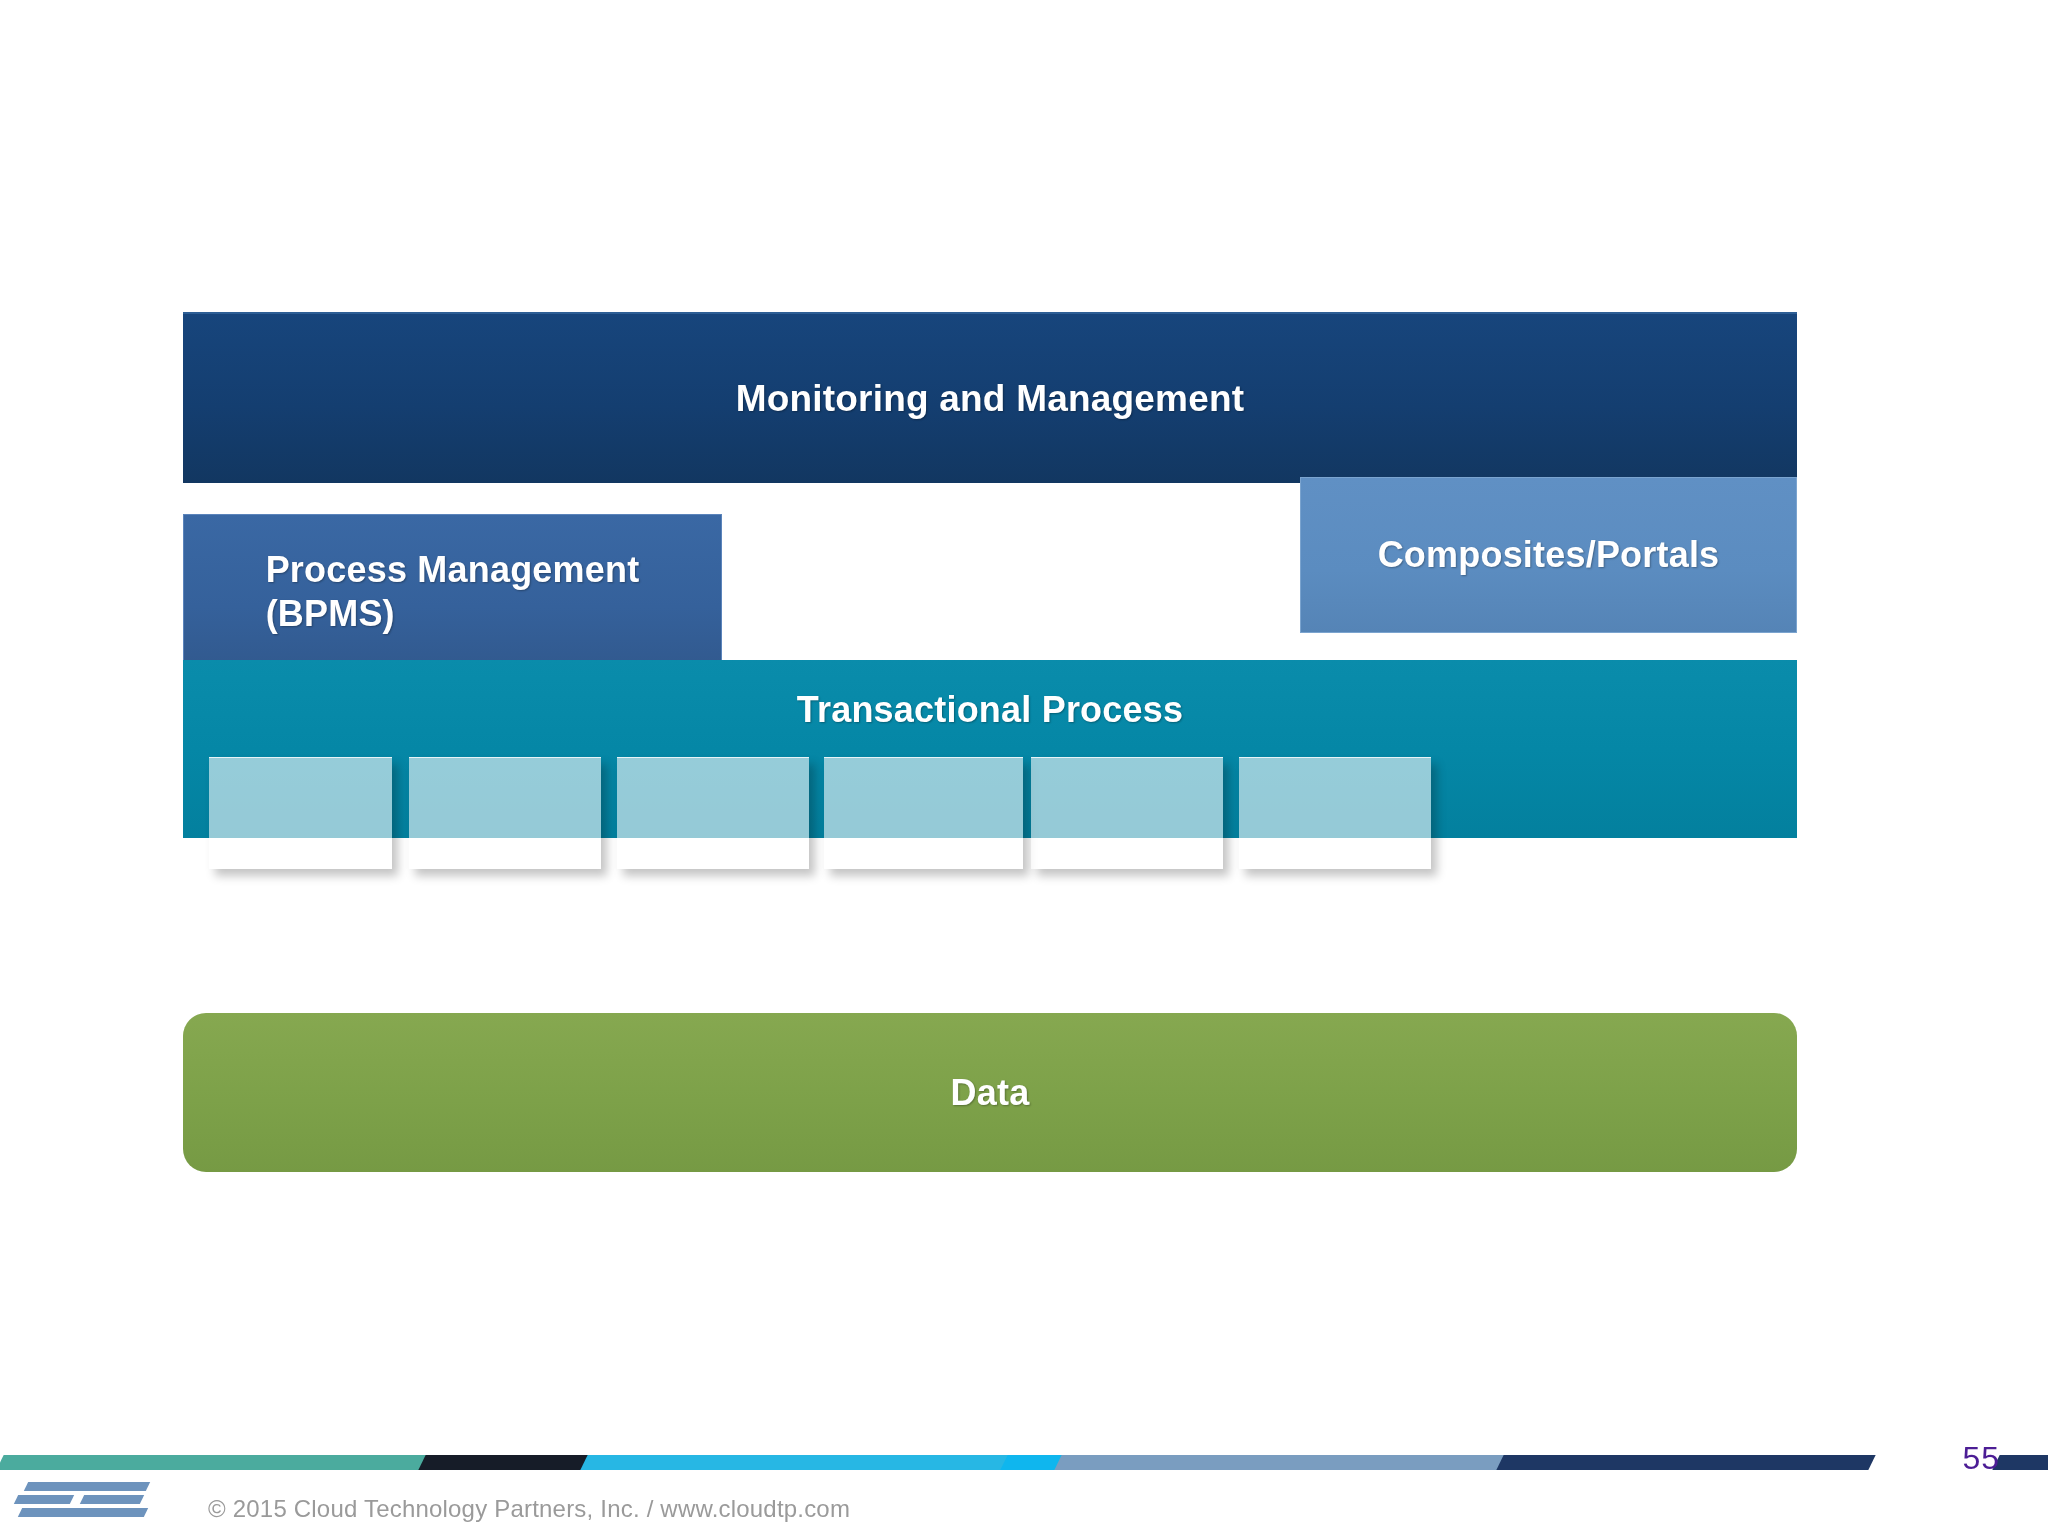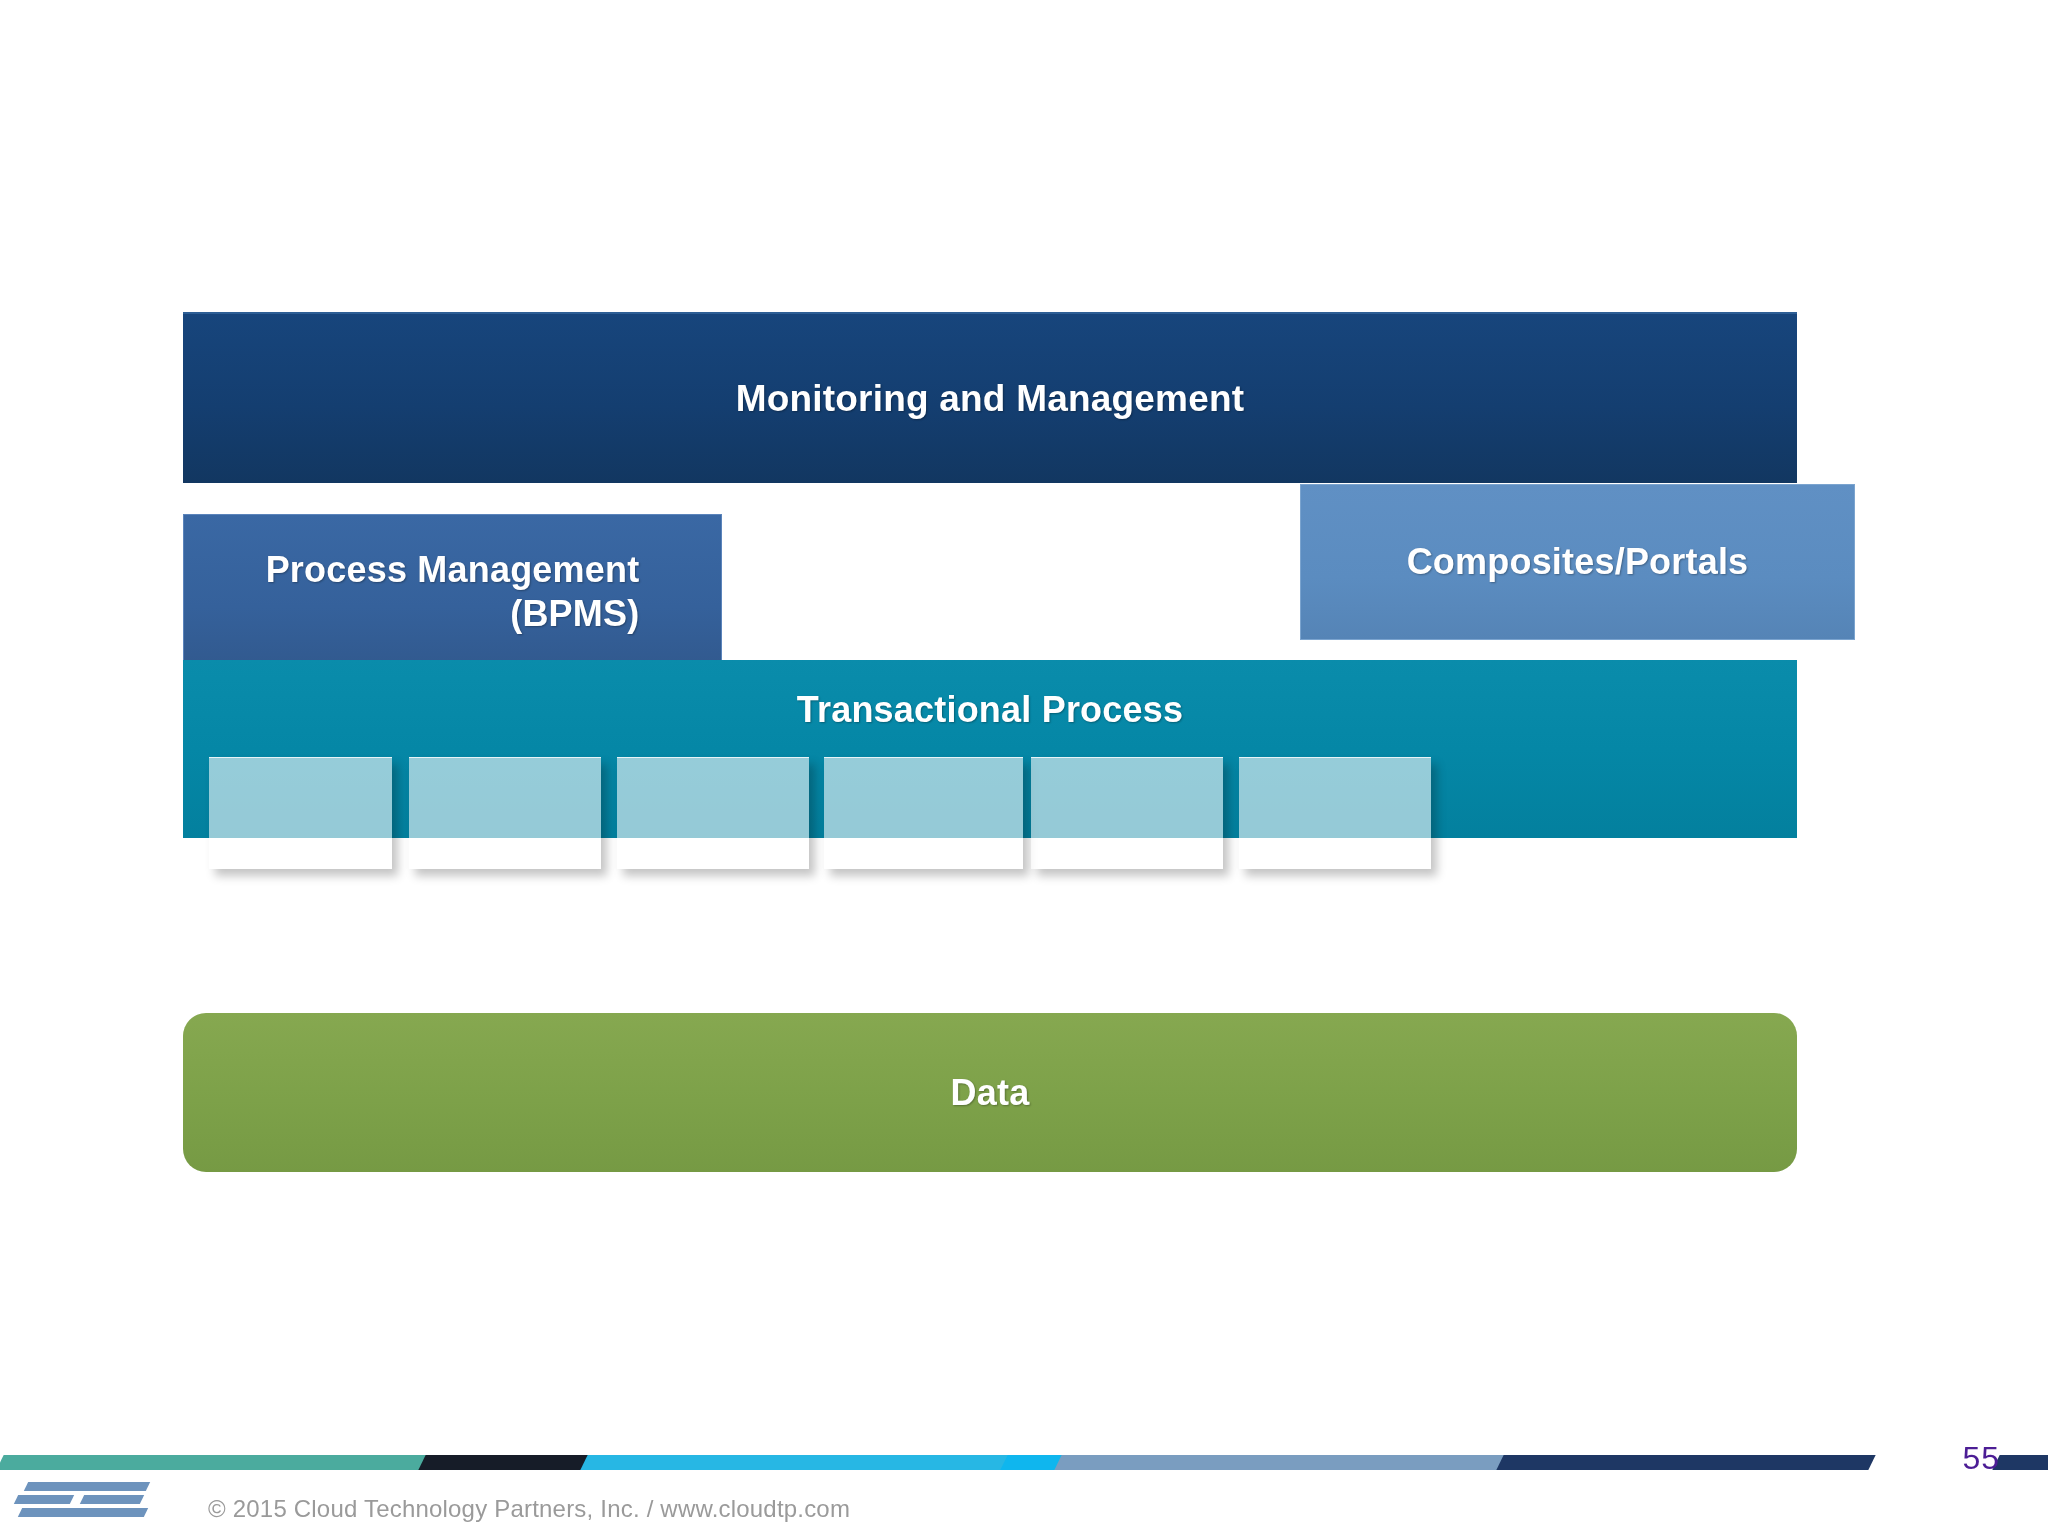--- a/index.html
+++ b/index.html
@@ -23,21 +23,21 @@
     position:absolute;
     display:flex;
     align-items:center;
     justify-content:center;
     color:#ffffff;
     font-weight:bold;
     letter-spacing:.2px;
     text-shadow:1px 1px 2px rgba(0,0,0,.30);
     box-sizing:border-box;
     line-height:1.22;
-    text-align:right;
+    text-align:left;
   }
 
   
   .band-monitoring{
     left:0; top:0; width:1614px; height:171px;
     background:linear-gradient(180deg,#17457c 0%,#143e70 55%,#123761 100%);
     border-top:2px solid #2d5e95;
     font-size:37px;
   }
 
@@ -49,21 +49,21 @@
     font-size:36px;
     margin-top:22px;
   }
   .band-rules{
     left:554px; top:180px; width:548px; height:156px;
     background:linear-gradient(180deg,#6d0070 0%,#660067 60%,#5d005e 100%);
     border:1px solid #7d1180;
     font-size:36px;
   }
   .band-composites{
-    left:1117px; top:172px; width:555px; height:156px;
+    left:1117px; top:165px; width:497px; height:156px;
     background:linear-gradient(180deg,#6090c4 0%,#5b8cc0 60%,#5584b6 100%);
     border:1px solid #7ba4cf;
     font-size:36px;
   }
 
   
   .band-transactional{
     left:0; top:348px; width:1614px; height:178px;
     background:linear-gradient(180deg,#0a8cab 0%,#0587a6 50%,#03809e 100%);
     font-size:36px;

